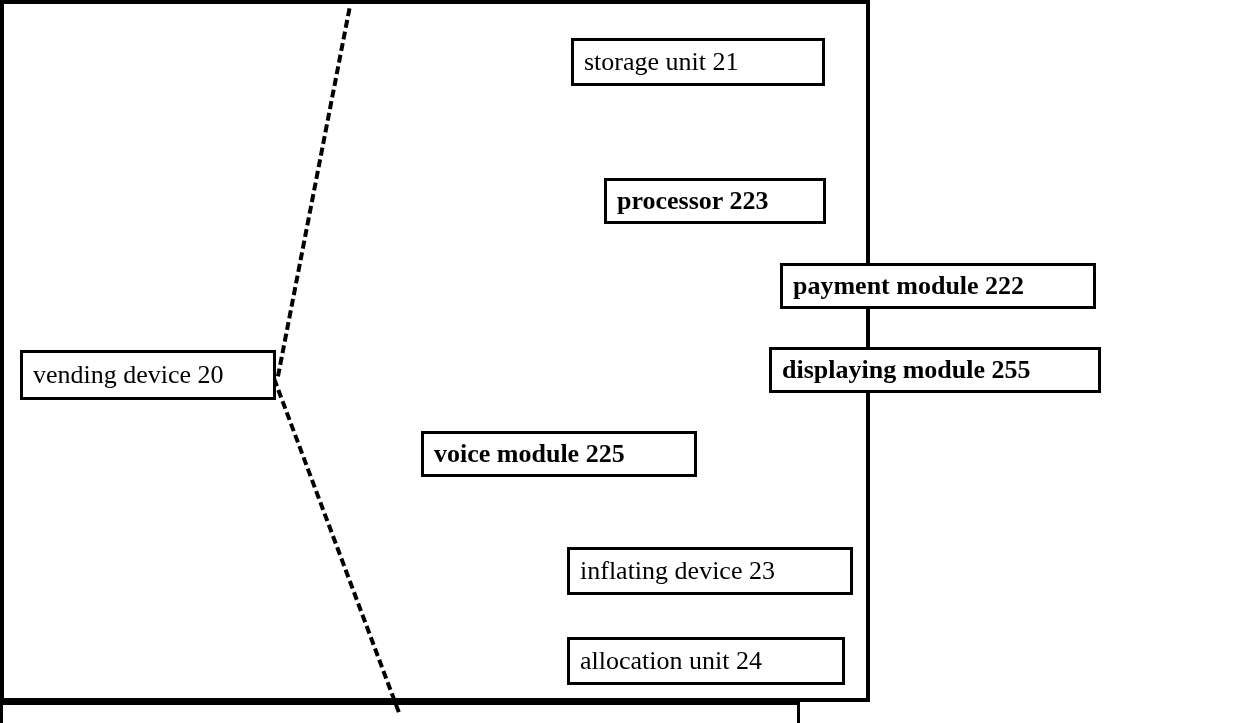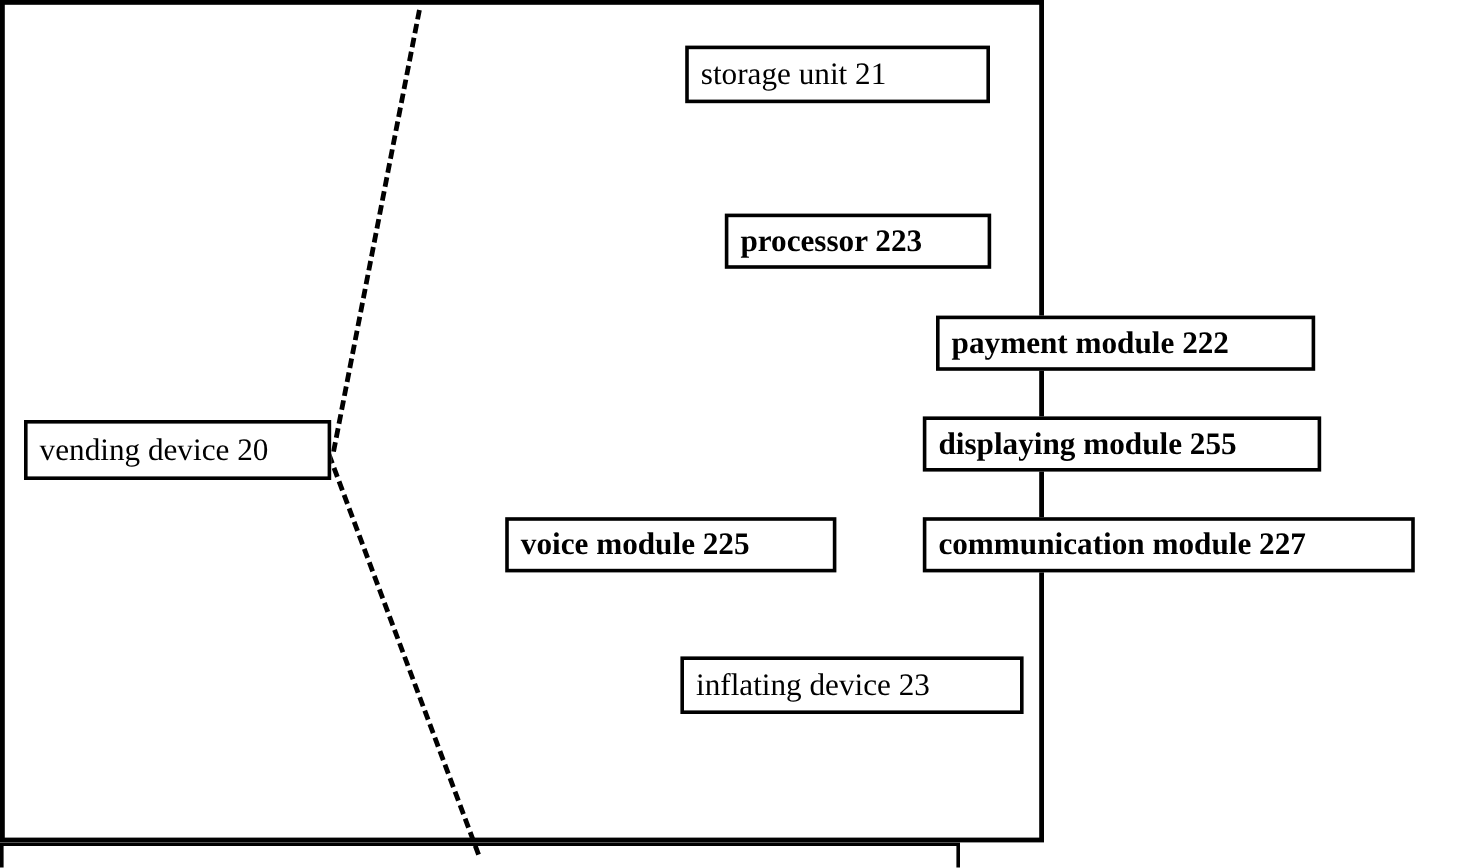--- a/index.html
+++ b/index.html
@@ -157,22 +157,22 @@
     <span>payment module 222</span>
   </div>
 
   <div class="box displaying-module box-left-align">
     <span>displaying module 255</span>
   </div>
 
   <div class="box voice-module box-left-align">
     <span>voice module 225</span>
   </div>
-  <div class="box communication-module box-left-align">
-    <span>communication module 227</span>
-  </div>
 
   <div class="box inflating-device">
     <span>inflating device 23</span>
   </div>
 
+  <div class="box allocation-unit">
+    <span>allocation unit 24</span>
+  </div>
 
 </div>
 
 </body></html>

